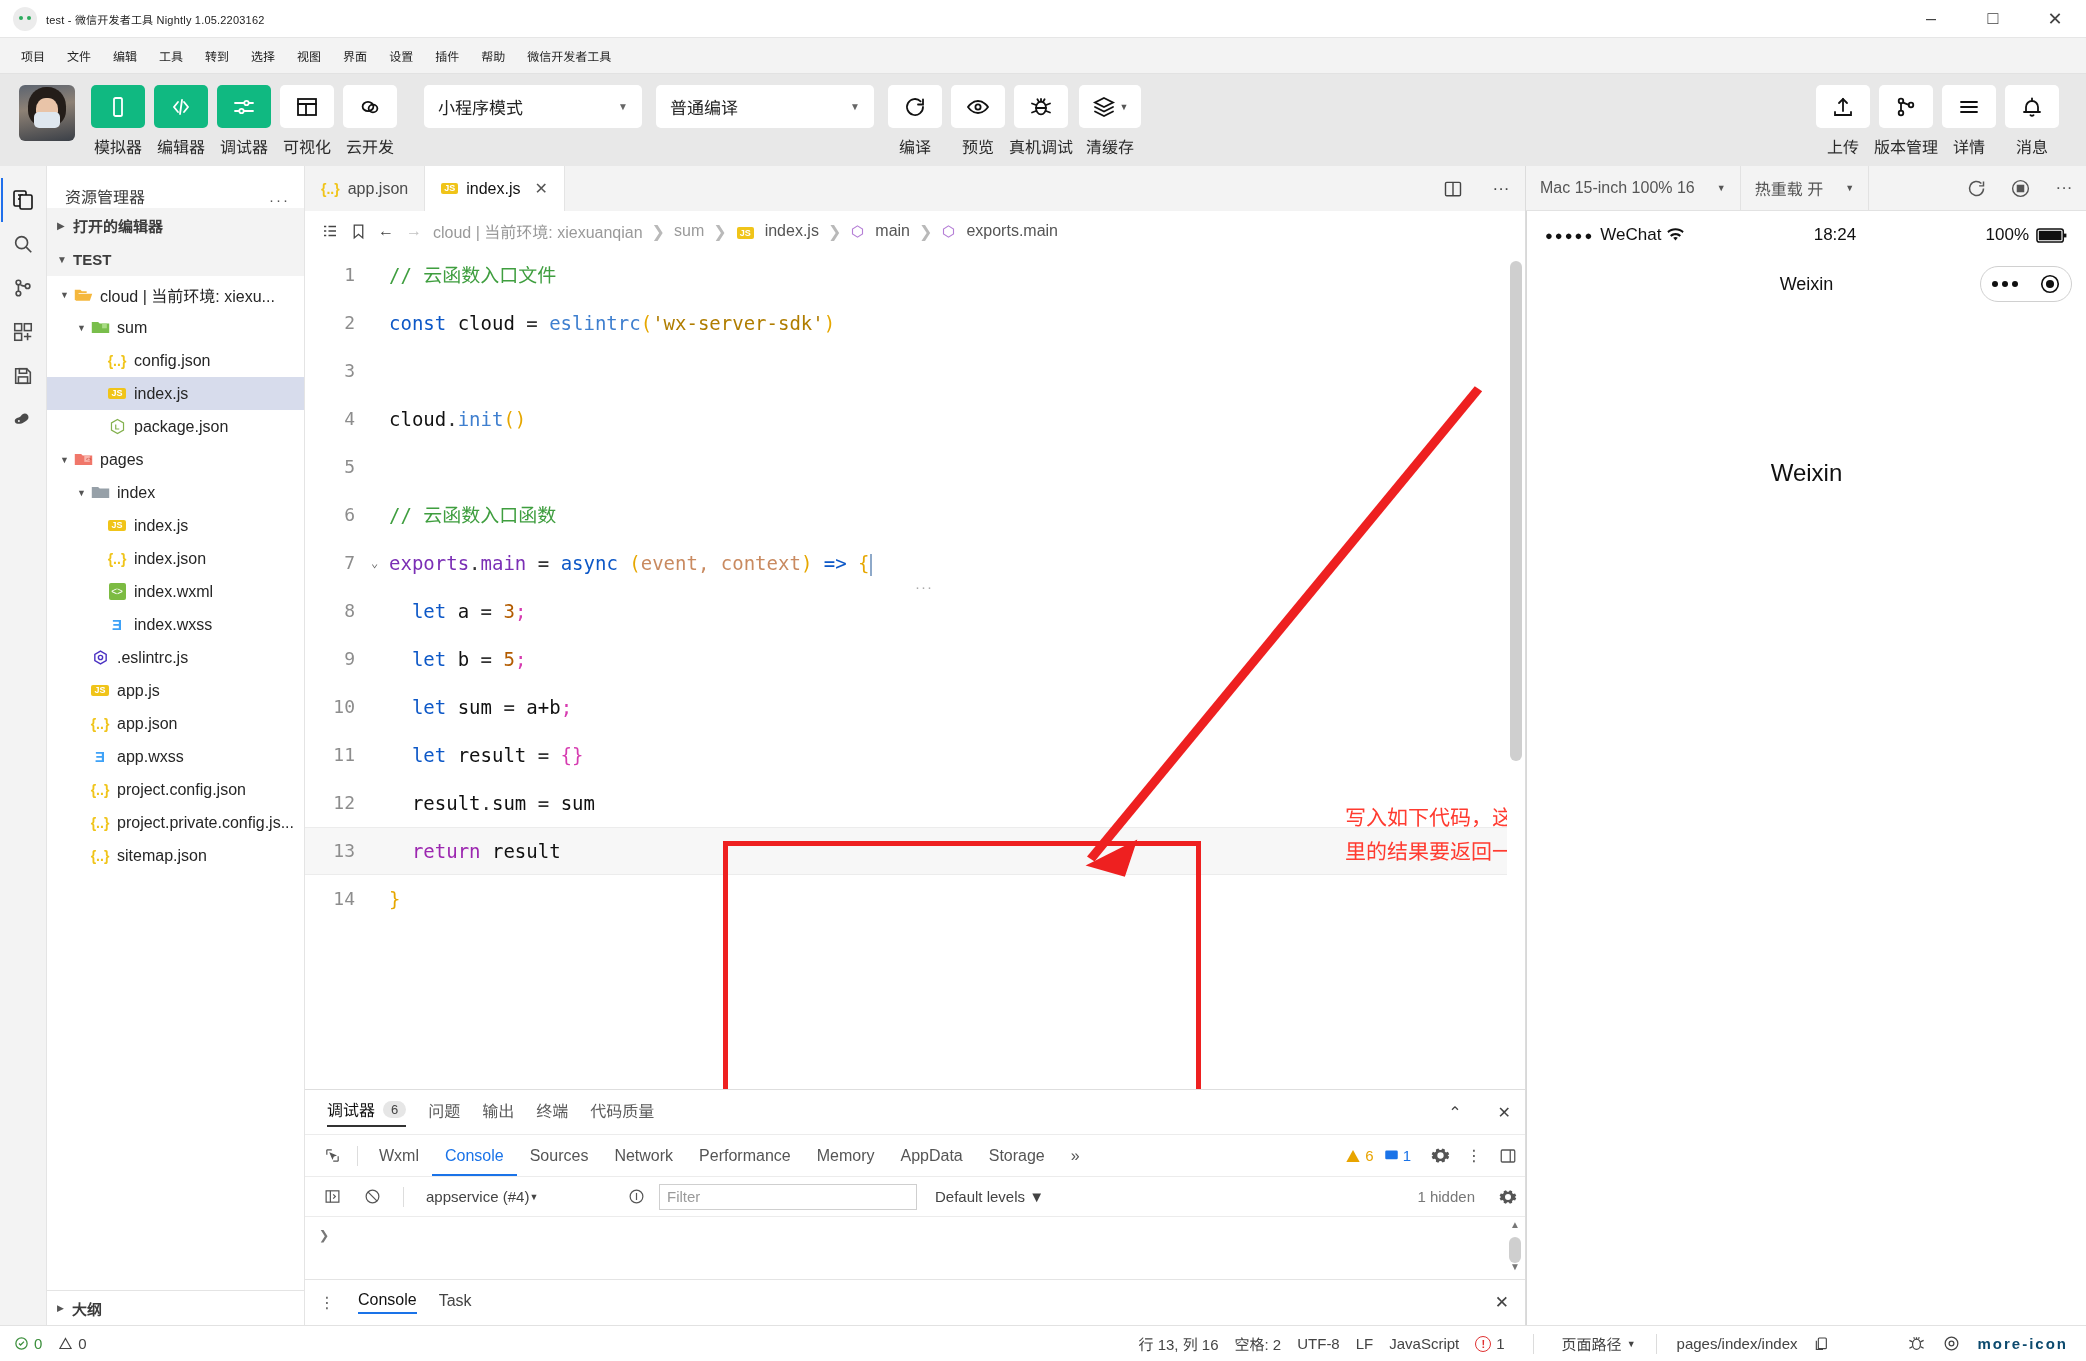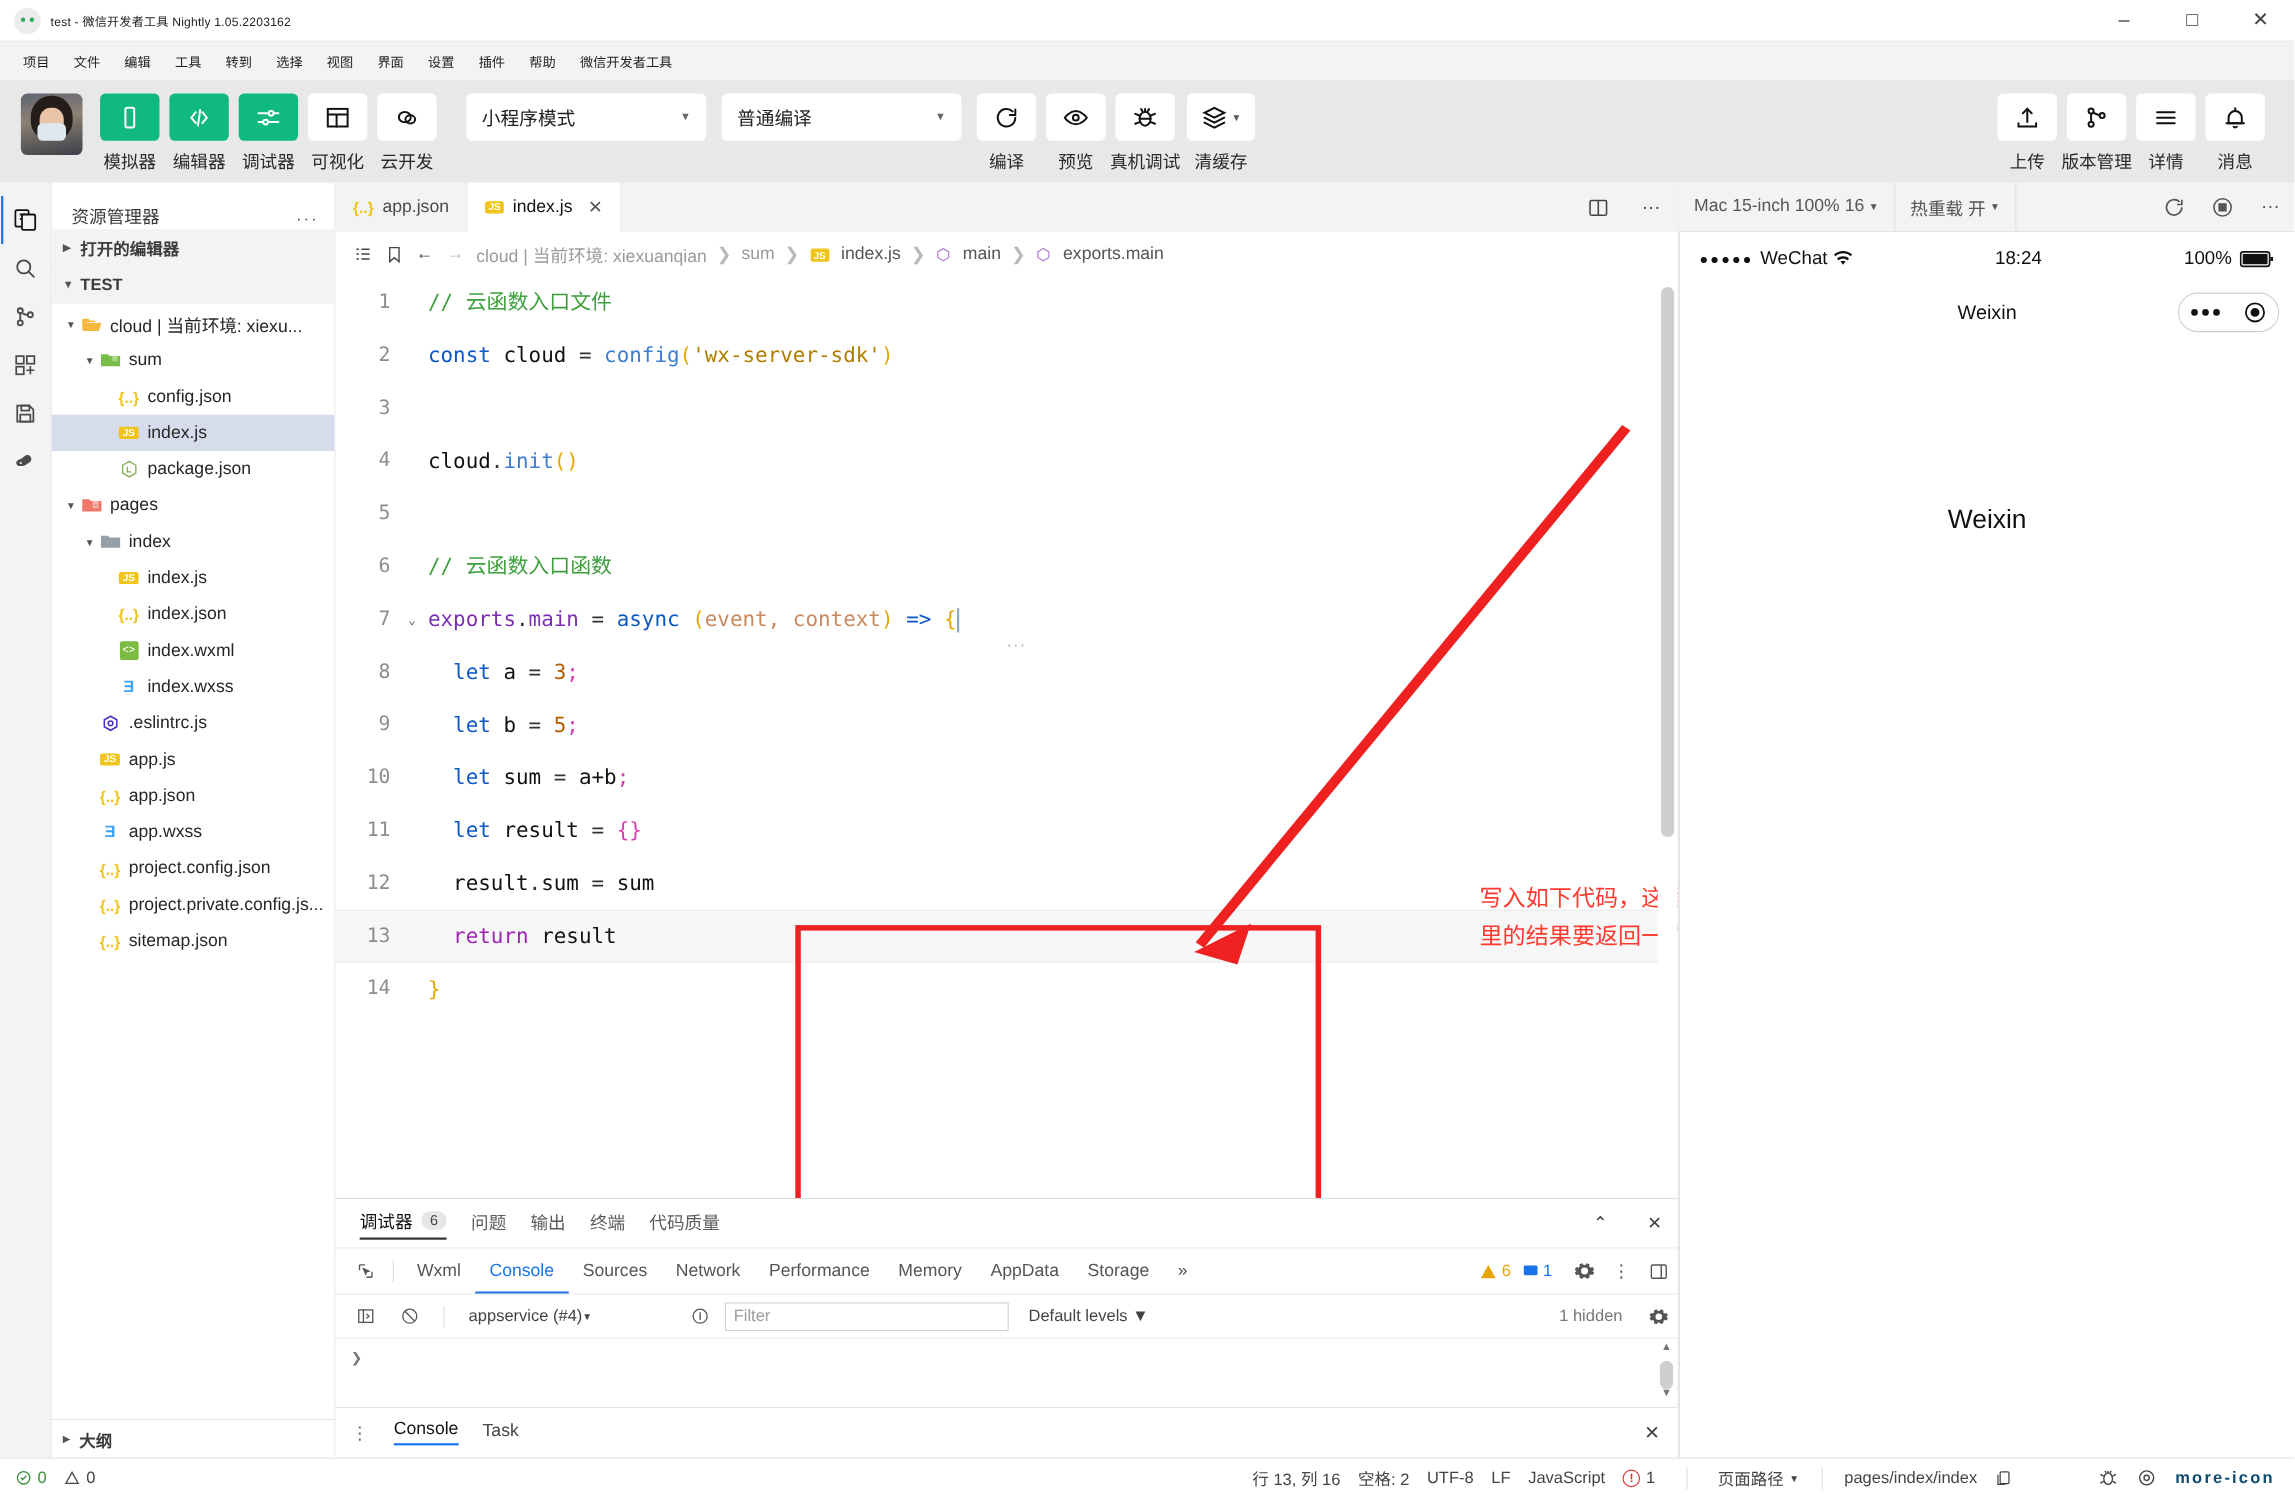--- a/index.html
+++ b/index.html
@@ -146,21 +146,21 @@
   .cn-foot{height:46px;display:flex;align-items:center;border-top:1px solid #e4e4e4;padding-left:14px;gap:22px;}
   .cn-foot .drag{color:#666;letter-spacing:1px;font-size:16px;}
   .cn-foot .ft{font-size:16px;color:#444;cursor:pointer;padding-bottom:3px;}
   .cn-foot .ft.active{color:#111;border-bottom:2px solid #1a73e8;}
   .cn-foot .grow{flex:1;}
   .cn-foot .x{color:#444;font-size:17px;margin-right:16px;cursor:pointer;}
 
   
   .sim{width:560px;background:#fff;display:flex;flex-direction:column;flex:none;}
   .sim-bar{height:45px;background:#f3f3f3;display:flex;align-items:center;border-bottom:1px solid #e2e2e2;}
-  .sim-sel{font-size:16px;color:#555;padding:0 14px;height:45px;display:flex;align-items:center;gap:4px;border-right:1px solid #e2e2e2;cursor:pointer;}
+  .sim-sel{font-size:16px;color:#555;padding:0 14px;height:45px;display:flex;align-items:center;gap:22px;border-right:1px solid #e2e2e2;cursor:pointer;}
   .sim-bar .grow{flex:1;}
   .sim-ico{width:44px;display:flex;align-items:center;justify-content:center;color:#555;cursor:pointer;}
   .phone{flex:1;display:flex;flex-direction:column;background:#fff;border-left:1px solid #d8d8d8;}
   .ph-status{height:48px;display:flex;align-items:center;padding:0 18px;font-size:17px;color:#111;}
   .ph-status .car{display:flex;align-items:center;gap:6px;}
   .ph-status .grow{flex:1;}
   .ph-nav{height:50px;display:flex;align-items:center;padding:0 14px;position:relative;}
   .ph-title{position:absolute;left:0;right:0;text-align:center;font-size:18px;color:#111;}
   .capsule{margin-left:auto;width:92px;height:36px;border:1px solid #d0d0d0;border-radius:18px;display:flex;align-items:center;
            justify-content:space-around;background:#fff;z-index:2;}
@@ -635,21 +635,21 @@
       <div class="codewrap">
         <div class="code" id="codearea">
             <div class="cline">
               <span class="ln">1</span>
               <span class="fd"></span>
               <span class="ctext"><span class="c-com">// 云函数入口文件</span></span>
             </div>
             <div class="cline">
               <span class="ln">2</span>
               <span class="fd"></span>
-              <span class="ctext"><span class="c-kw">const </span><span class="c-var">cloud </span><span class="c-pun">= </span><span class="c-fn">config</span><span class="c-par">(</span><span class="c-str">'wx-server-sdk'</span><span class="c-par">)</span></span>
+              <span class="ctext"><span class="c-kw">const </span><span class="c-var">cloud </span><span class="c-pun">= </span><span class="c-fn">eslintrc</span><span class="c-par">(</span><span class="c-str">'wx-server-sdk'</span><span class="c-par">)</span></span>
             </div>
             <div class="cline">
               <span class="ln">3</span>
               <span class="fd"></span>
               <span class="ctext"></span>
             </div>
             <div class="cline">
               <span class="ln">4</span>
               <span class="fd"></span>
               <span class="ctext"><span class="c-var">cloud</span><span class="c-pun">.</span><span class="c-fn">init</span><span class="c-par">()</span></span>

